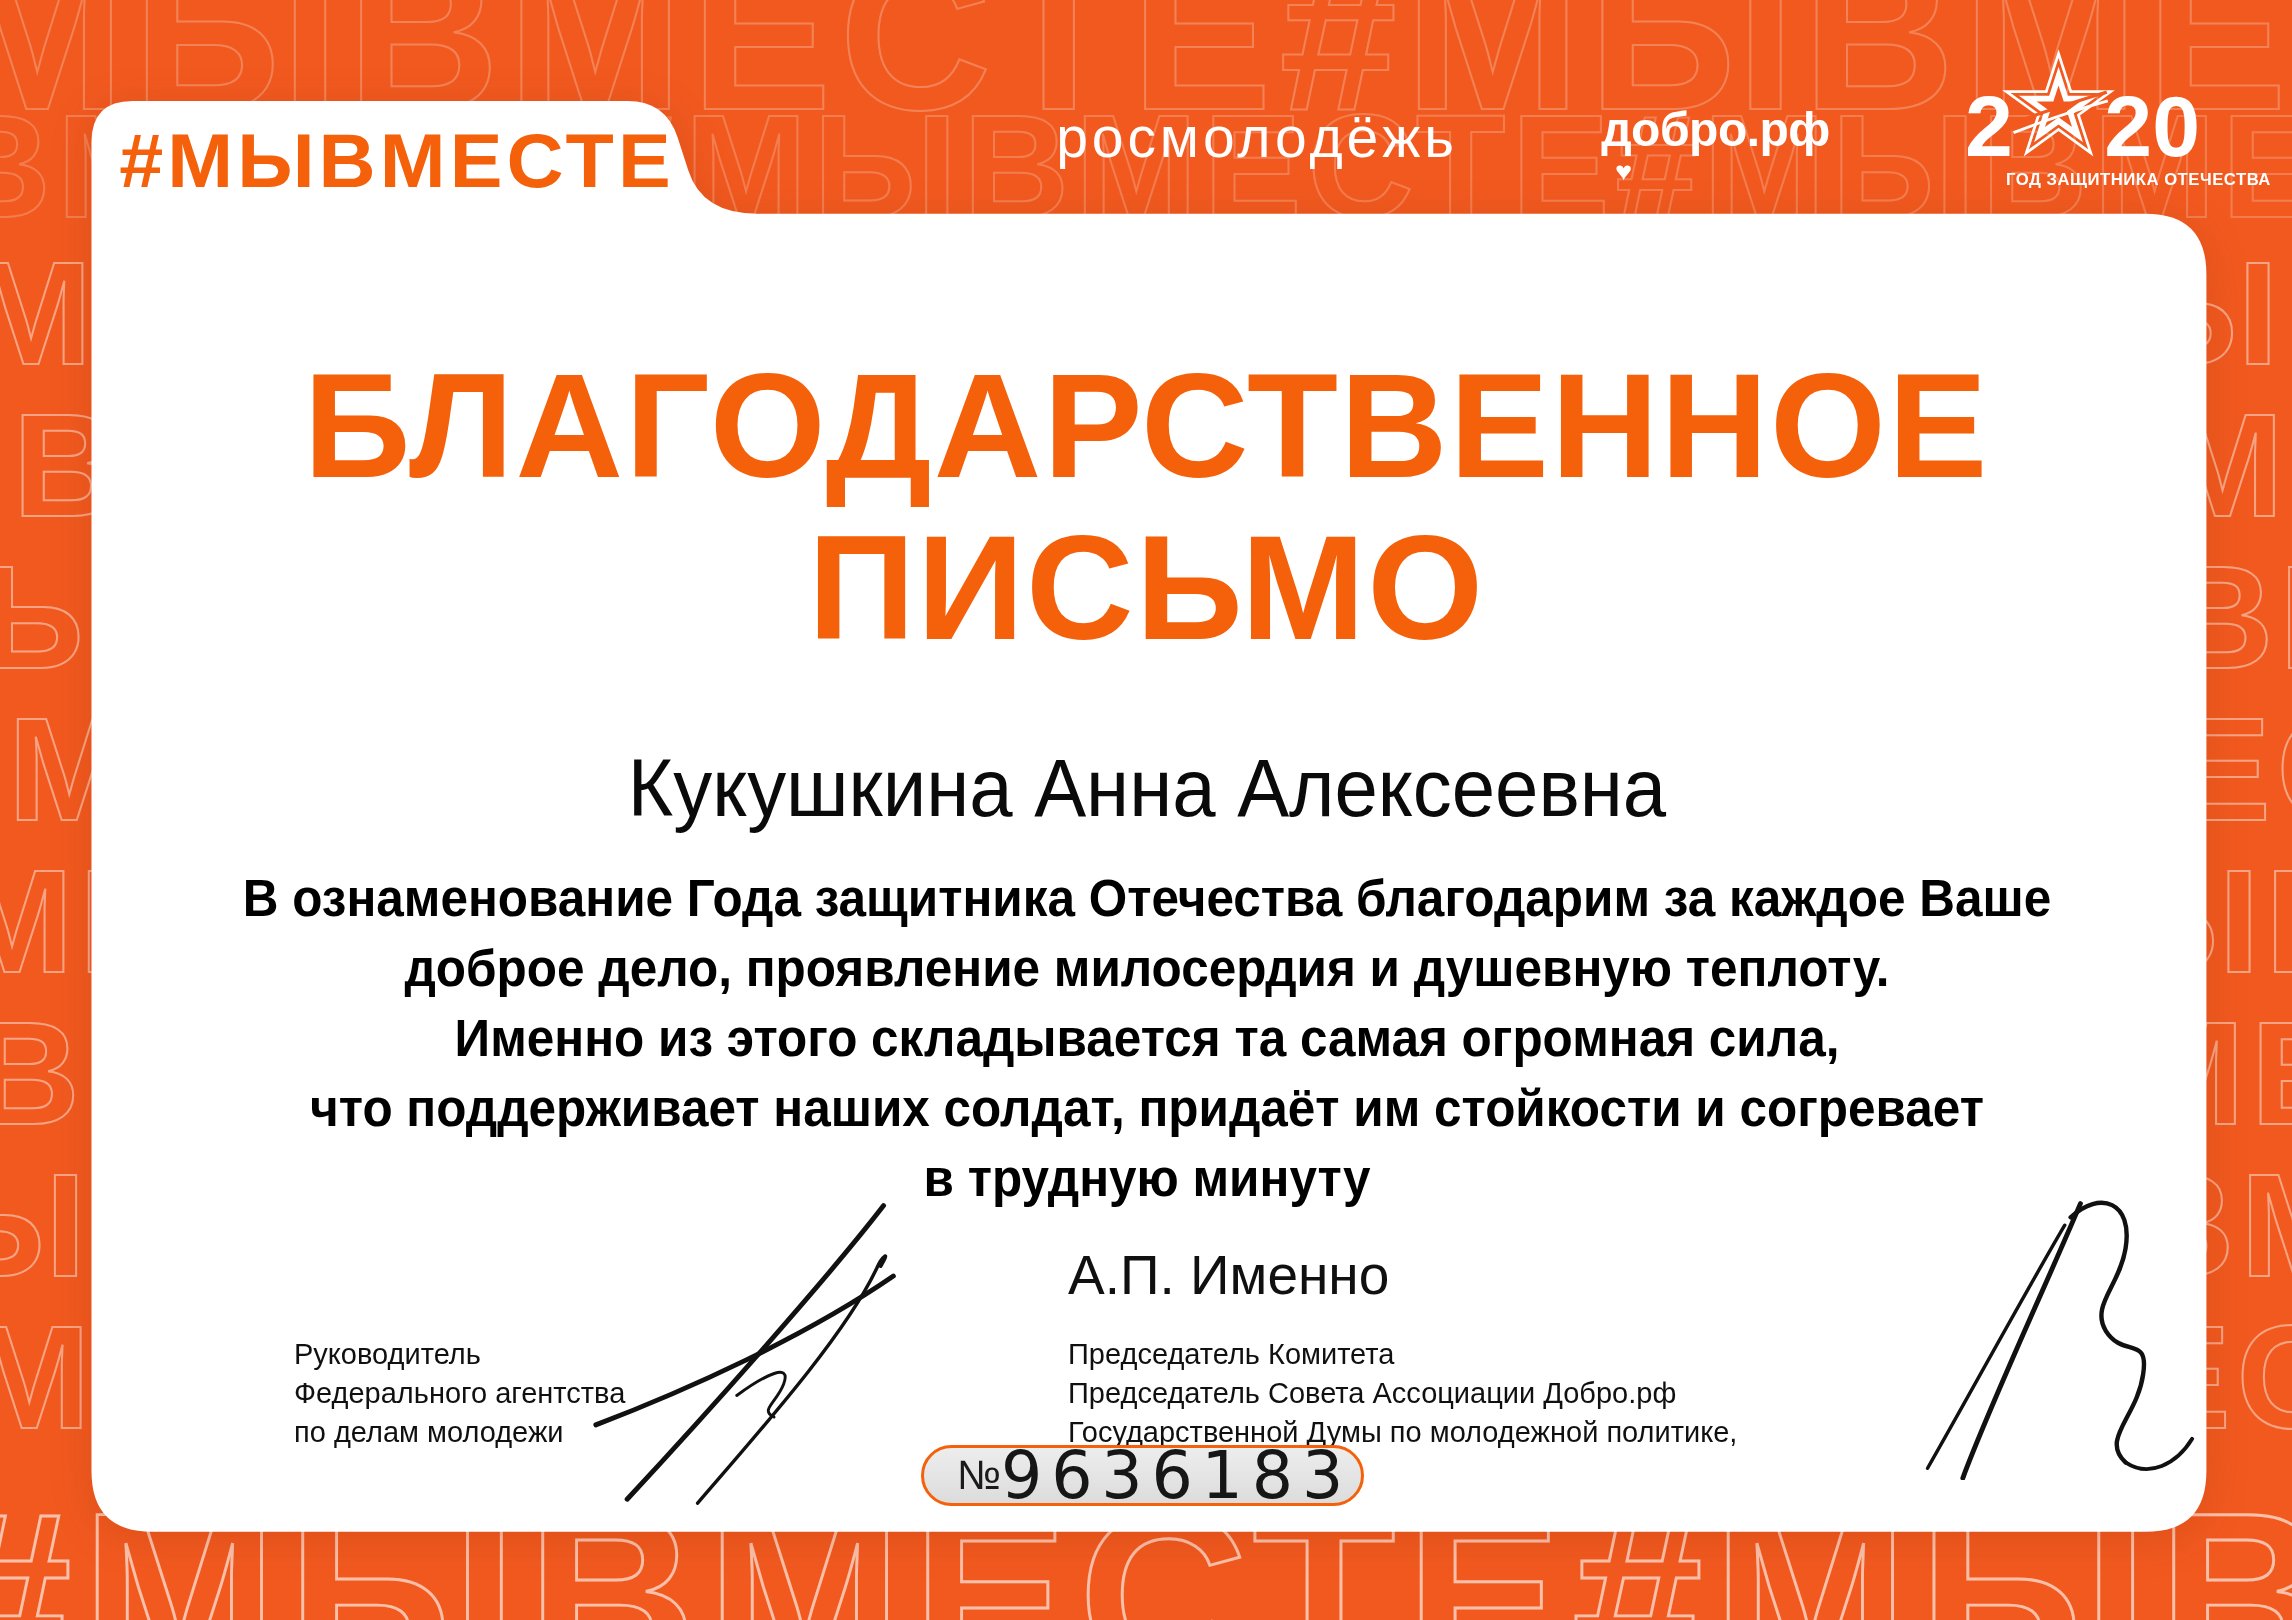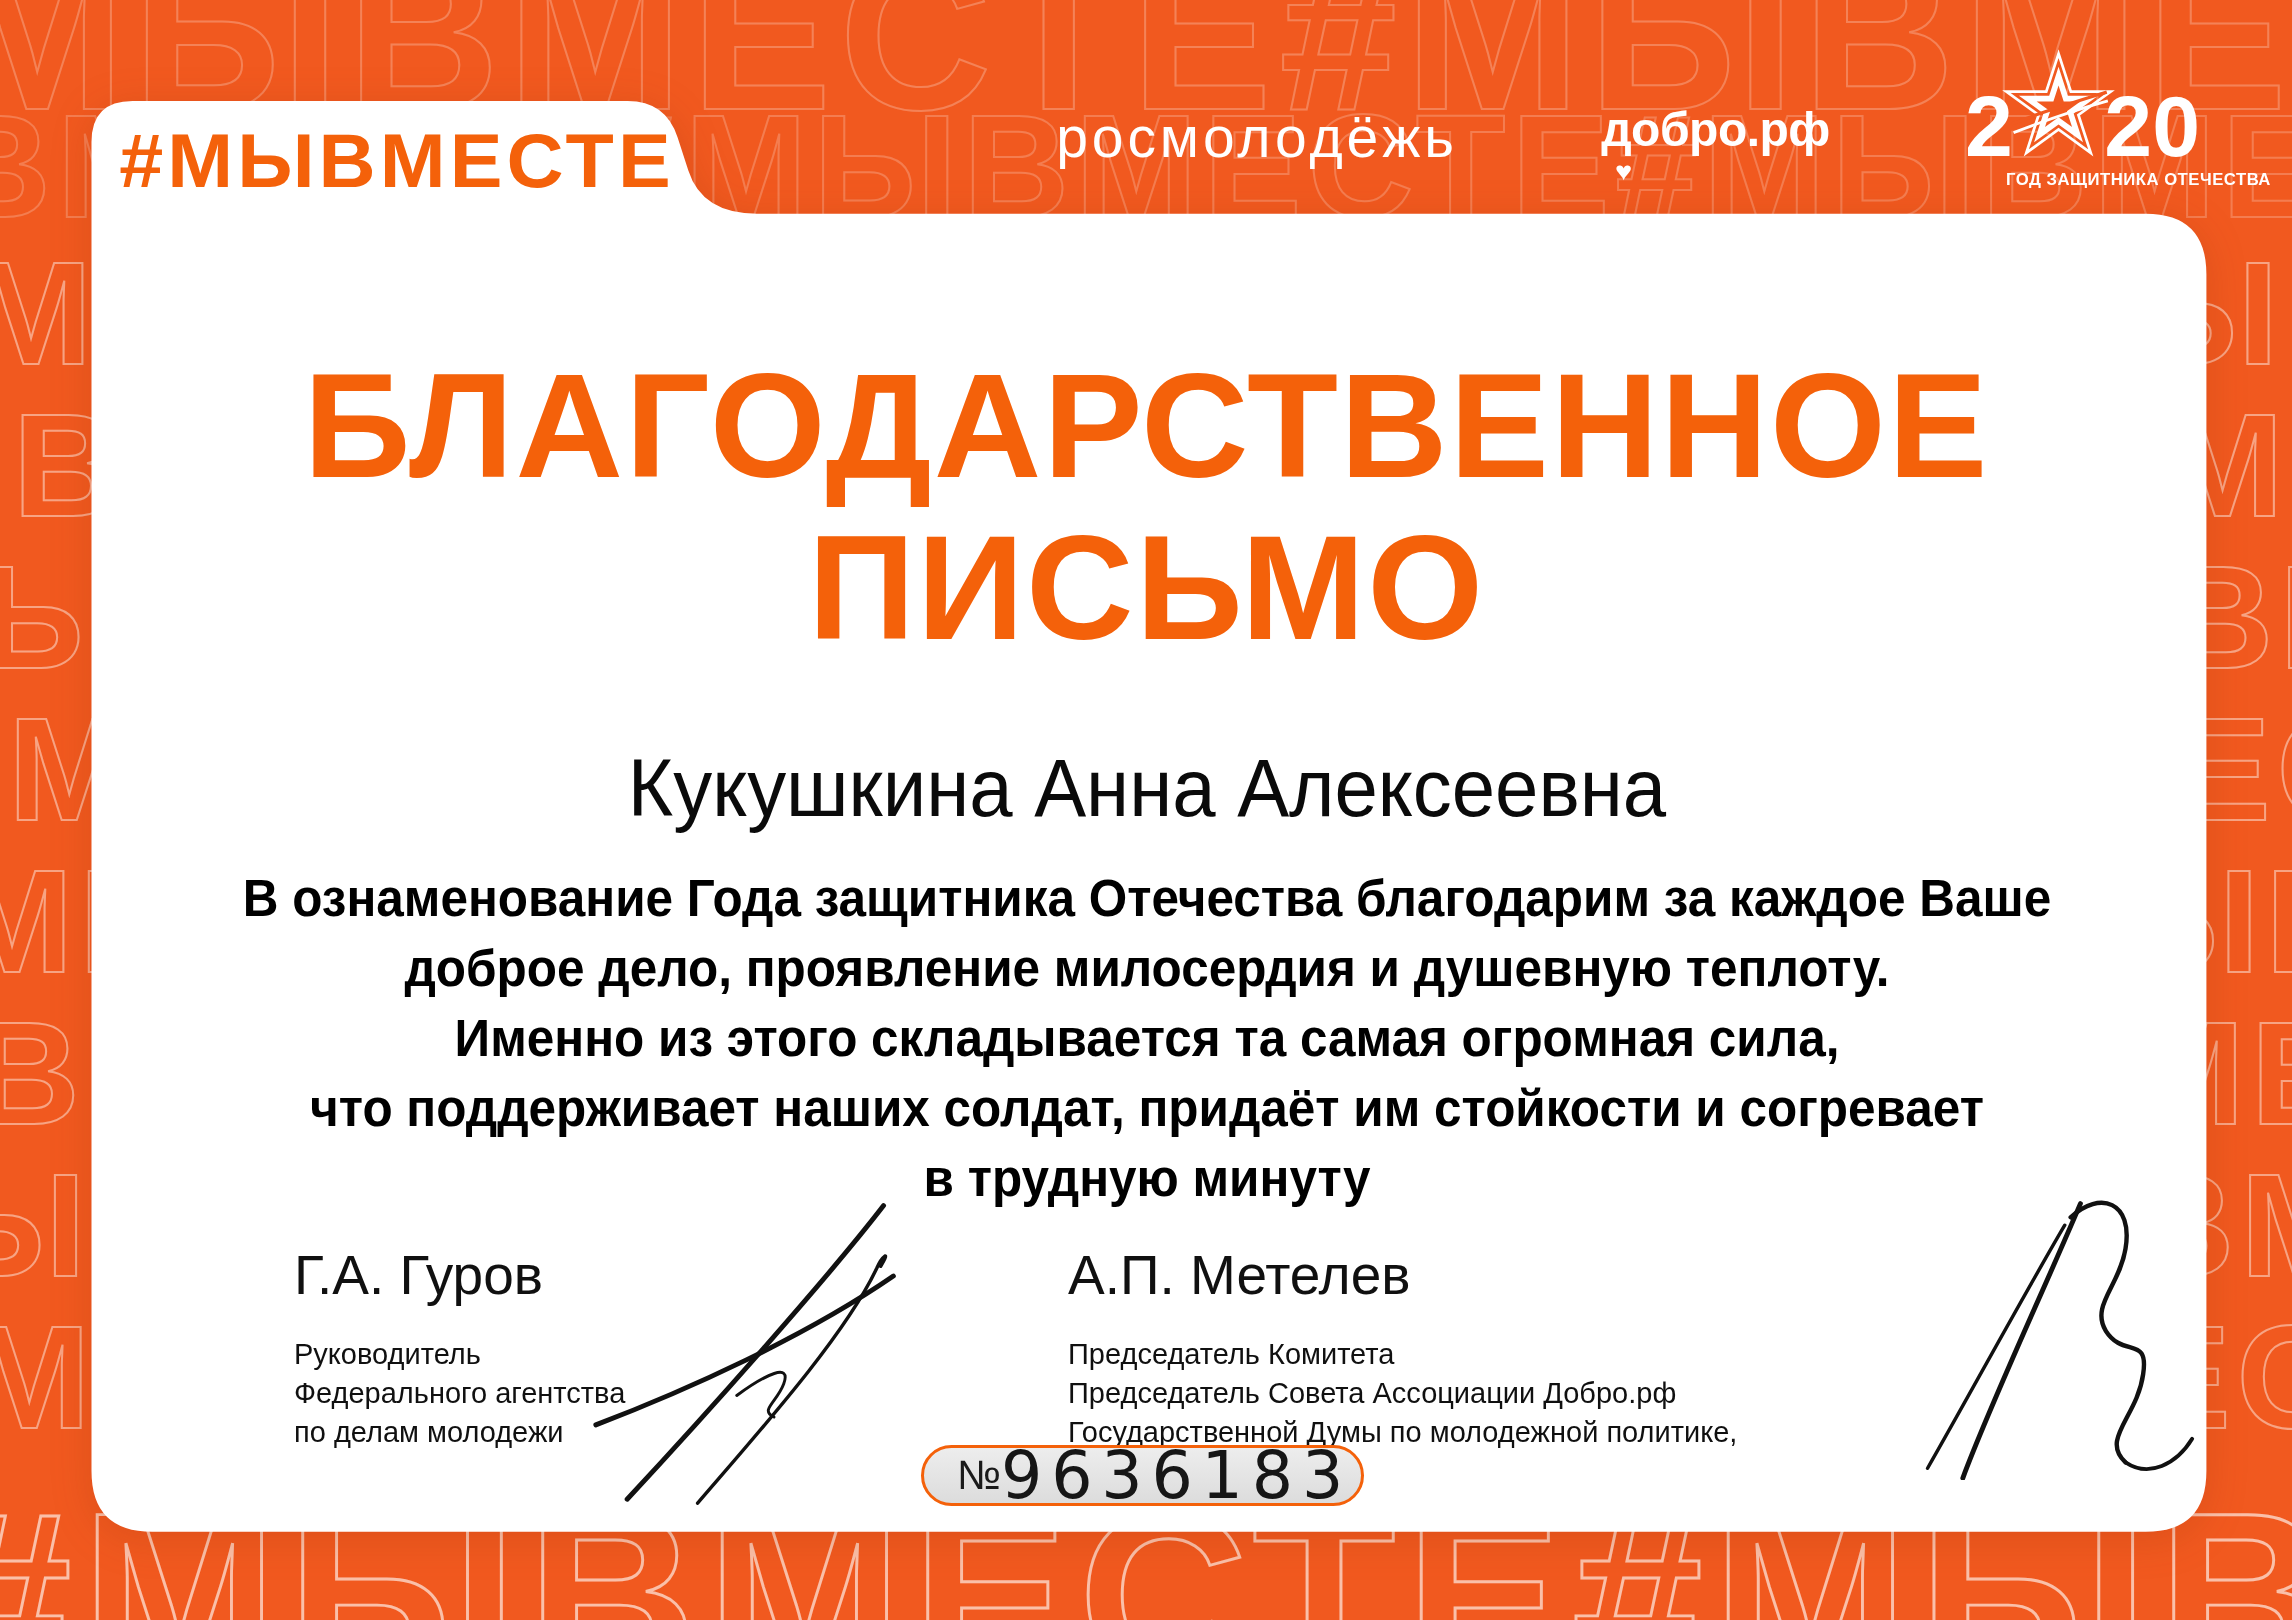--- a/index.html
+++ b/index.html
@@ -140,34 +140,33 @@
     <div class="recipient">Кукушкина Анна Алексеевна</div>
 
     <div class="body-text">
       <div>В ознаменование Года защитника Отечества благодарим за каждое Ваше</div>
       <div>доброе дело, проявление милосердия и душевную теплоту.</div>
       <div>Именно из этого складывается та самая огромная сила,</div>
       <div>что поддерживает наших солдат, придаёт им стойкости и согревает</div>
       <div>в трудную минуту</div>
     </div>
 
-    <div class="sig-name sig-left-name">Г.А. Гуров</div>
     <div class="sig-role sig-left-role">
       <div>Руководитель</div>
       <div>Федерального агентства</div>
       <div>по делам молодежи</div>
     </div>
     <svg class="sig-svg" style="left:588px;top:1188px;" width="323" height="323" viewBox="0 0 330 330">
       <path d="M 40 318 C 120 232 245 92 302 18" fill="none" stroke="#111" stroke-width="5" stroke-linecap="round"></path>
       <path d="M 112 322 C 172 252 262 152 295 82 C 300 70 310 62 299 80" fill="none" stroke="#111" stroke-width="3.5" stroke-linecap="round"></path>
       <path d="M 8 242 C 100 207 222 152 312 90" fill="none" stroke="#111" stroke-width="5" stroke-linecap="round"></path>
       <path d="M 152 212 C 182 190 208 178 200 200 C 193 219 175 227 190 234" fill="none" stroke="#111" stroke-width="3" stroke-linecap="round"></path>
     </svg>
 
-    <div class="sig-name sig-right-name">А.П. Метелев</div>
+    <div class="sig-name sig-right-name">А.П. Именно</div>
     <div class="sig-role sig-right-role">
       <div>Председатель Комитета</div>
       <div>Председатель Совета Ассоциации Добро.рф</div>
       <div>Государственной Думы по молодежной политике,</div>
     </div>
     <svg class="sig-svg" style="left:1906px;top:1186px;" width="294" height="294" viewBox="0 0 300 300">
       <path d="M 58 298 C 85 225 138 112 178 18" fill="none" stroke="#111" stroke-width="5" stroke-linecap="round"></path>
       <path d="M 22 288 C 62 218 122 108 162 40" fill="none" stroke="#111" stroke-width="3.5" stroke-linecap="round"></path>
       <path d="M 168 32 C 198 4 232 16 224 64 C 218 102 188 122 204 148 C 222 176 248 152 242 192 C 236 236 198 258 224 282" fill="none" stroke="#111" stroke-width="4.5" stroke-linecap="round"></path>
       <path d="M 224 282 C 248 298 276 284 292 258" fill="none" stroke="#111" stroke-width="4" stroke-linecap="round"></path>

